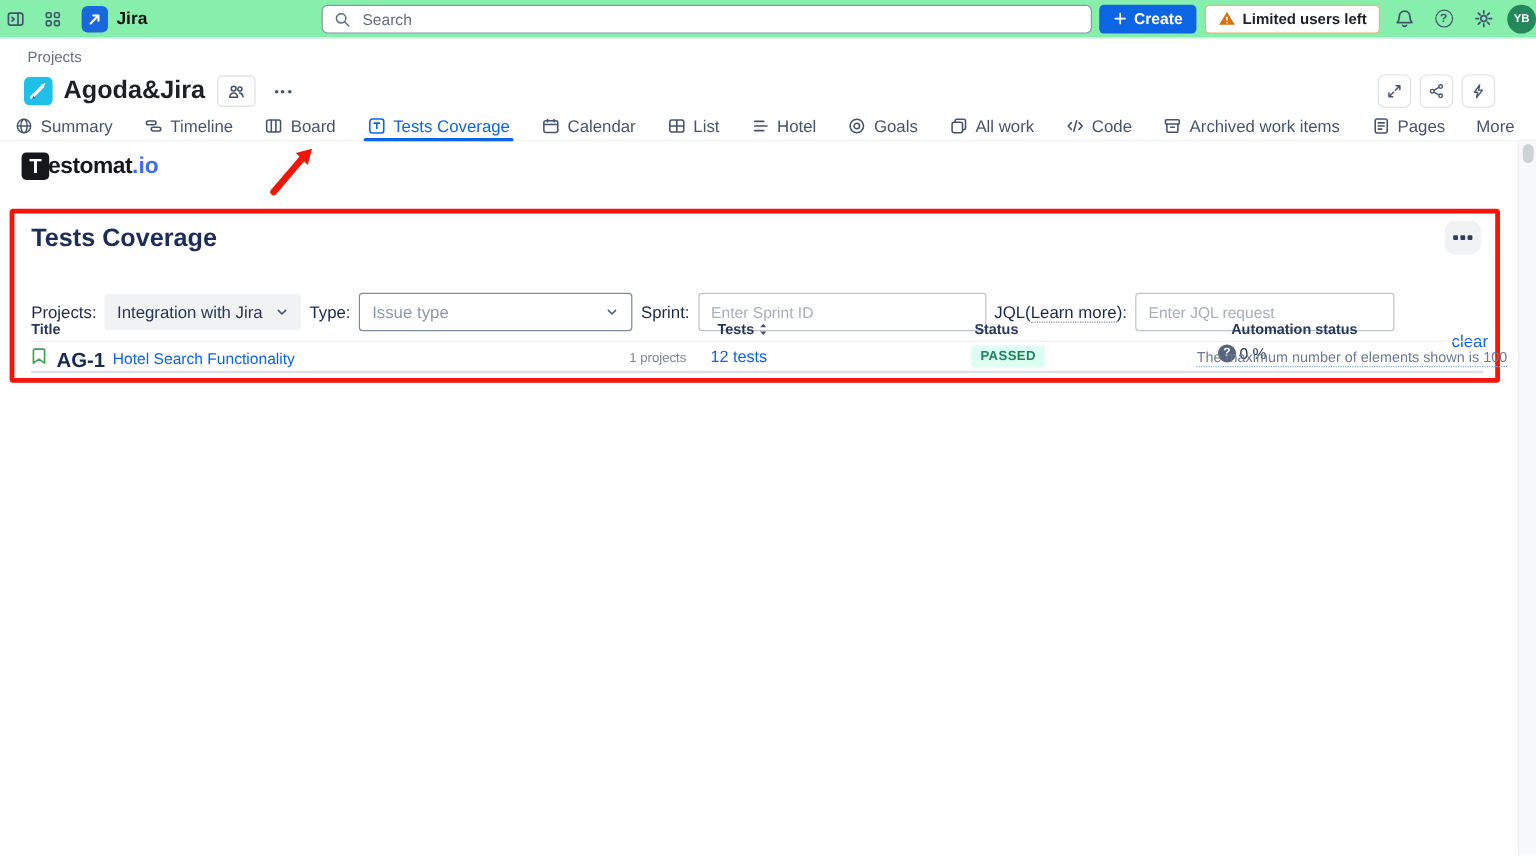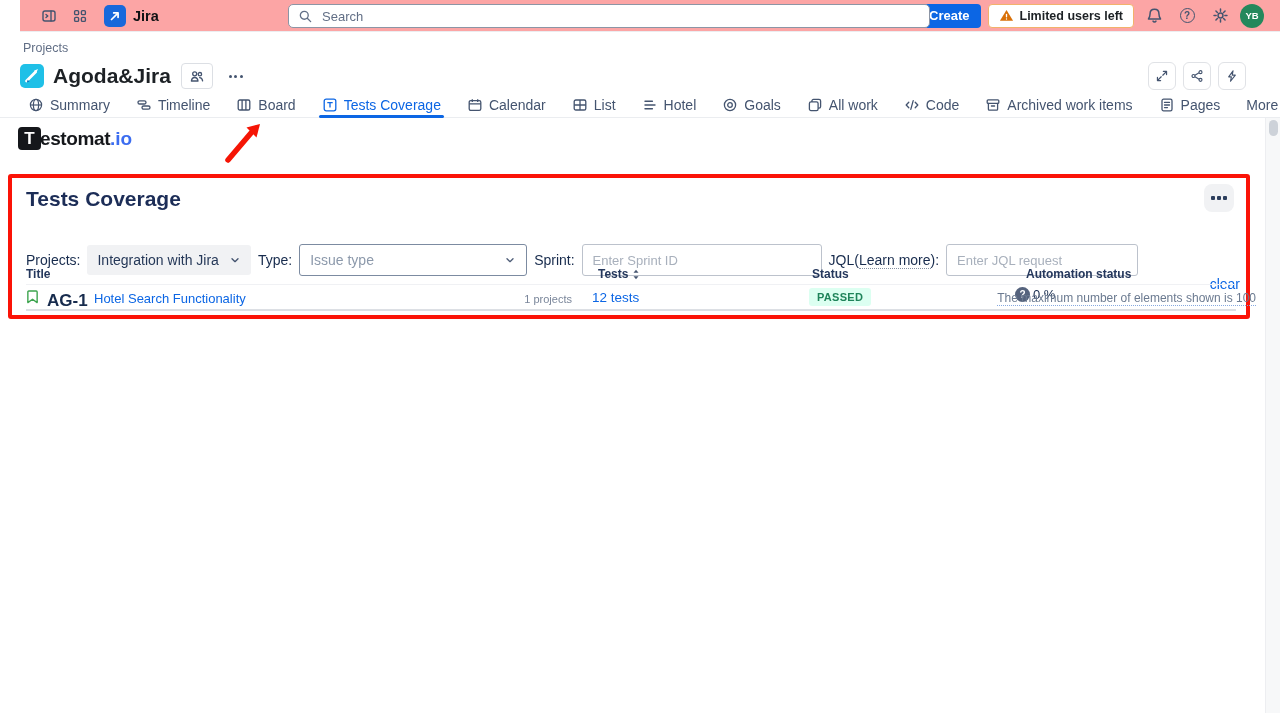--- a/index.html
+++ b/index.html
@@ -4,22 +4,22 @@
 <style>
   * { box-sizing: border-box; }
   html,body { margin:0; padding:0; }
   body {
     width:1280px; height:720px; background:#fff; overflow:hidden; position:relative;
     font-family:"Liberation Sans","DejaVu Sans",sans-serif; color:#172B4D;
   }
   button { font-family:inherit; cursor:pointer;justify-content:center; }
 
   
-  .topbar { position:relative; height:32px; display:flex; align-items:center; padding:0 16px;
-            border-bottom:1px solid #ECEDF0; background:#fca5a5;margin-left:20px; }
+  .topbar { position:relative; height:32px; display:flex; align-items:center; padding:0 0;
+            border-bottom:1px solid #ECEDF0; background:#86efac; }
   .tb-left { display:flex; align-items:center; gap:5px; }
   .iconbtn { width:26px; height:26px; border:none; background:transparent; color:#44546F;
              display:flex; align-items:center; justify-content:center; border-radius:4px; padding:0; }
   .jira-brand { display:flex; align-items:center; gap:7px; margin-left:6px; }
   .jira-mark { width:22px; height:22px; border-radius:5px; background:#1868DB;
                display:flex; align-items:center; justify-content:center; }
   .jira-name { font-weight:700; font-size:14.5px; color:#101214; }
   .searchwrap { position:absolute; left:268px; top:4px; width:642px; height:24px;
                 border:1px solid #8C95A5; border-radius:5px; display:flex; align-items:center;
                 gap:7px; padding:0 9px; color:#626F86; background:#fff; }
@@ -45,21 +45,21 @@
   .pplbtn { width:32px; height:26px; border:1px solid #DCDFE4; border-radius:4px; background:#fff;
             color:#44546F; display:flex; align-items:center; justify-content:center; }
   .dotsbtn { width:26px; height:26px; border:none; background:transparent; display:flex;
              align-items:center; justify-content:center; gap:2.5px; margin-left:10px; }
   .dot3 { width:3px; height:3px; border-radius:50%; background:#44546F; }
   .proj-actions { margin-left:auto; display:flex; gap:7px; margin-right:14px; }
   .actbtn { width:28px; height:28px; border:1px solid #E0E2E6; border-radius:6px; background:#fff;
             color:#44546F; display:flex; align-items:center; justify-content:center; }
 
   
-  .tabs { display:flex; align-items:center; gap:26px; padding:0 28px; height:26px;
+  .tabs { display:flex; align-items:center; gap:26px; padding:0 12px; height:26px;
           border-bottom:1px solid #EBEDF0; background:#fff; }
   .tab { display:flex; align-items:center; gap:6px; font-size:14px; color:#44546F;
          position:relative; height:100%; white-space:nowrap; }
   .tab.active { color:#0C66E4; font-weight:500; }
   .tab.active::after { content:""; position:absolute; left:-3px; right:-3px; bottom:-1px;
                        height:3px; background:#0C66E4; border-radius:2px; }
 
   
   .content { position:relative; height:595px; background:#fff; }
   .tm-logo { position:absolute; left:18px; top:9px; display:flex; align-items:center; font-weight:800; }
@@ -87,21 +87,21 @@
   .f-label { white-space:nowrap; }
   .chip { display:flex; align-items:center; gap:10px; background:#F1F2F4; border-radius:3px;
           padding:7px 10px; font-size:14px; color:#253858; border:none; white-space:nowrap; }
   .selectbox { width:228px; height:32px; border:1px solid #7C8BA1; border-radius:3px; display:flex;
                align-items:center; justify-content:space-between; padding:0 10px; color:#8C99AB;
                background:#fff; font-size:14px; }
   .textinput { height:32px; border:1px solid #BCC2CC; border-radius:3px; padding:0 10px;
                font-size:13px; font-family:inherit; color:#172B4D; background:#fff; outline:none; }
   .textinput::placeholder { color:#A8B0BC; }
   .in-sprint { width:240px; }
-  .in-jql { width:192px; }
+  .in-jql { width:216px; }
   .learnmore { border-bottom:1.5px dotted #8590A2; }
   .clearlink { margin-left:auto; color:#0C66E4; font-size:14px; text-decoration:none;margin-top:48px; }
 
   .th { position:absolute; top:89px; font-size:12px; font-weight:700; color:#24375C; display:flex;
         align-items:center; gap:4px; }
   .th-title { left:14px; } .th-tests { left:586px; } .th-status { left:800px; } .th-auto { left:1014px; }
   .headline { position:absolute; left:14px; right:12px; top:106px; border-top:1px solid #F0F1F4; }
 
   .trow { position:absolute; left:0; right:0; top:108px; height:24px; }
   .r-bookmark { position:absolute; left:14px; top:3px; }

